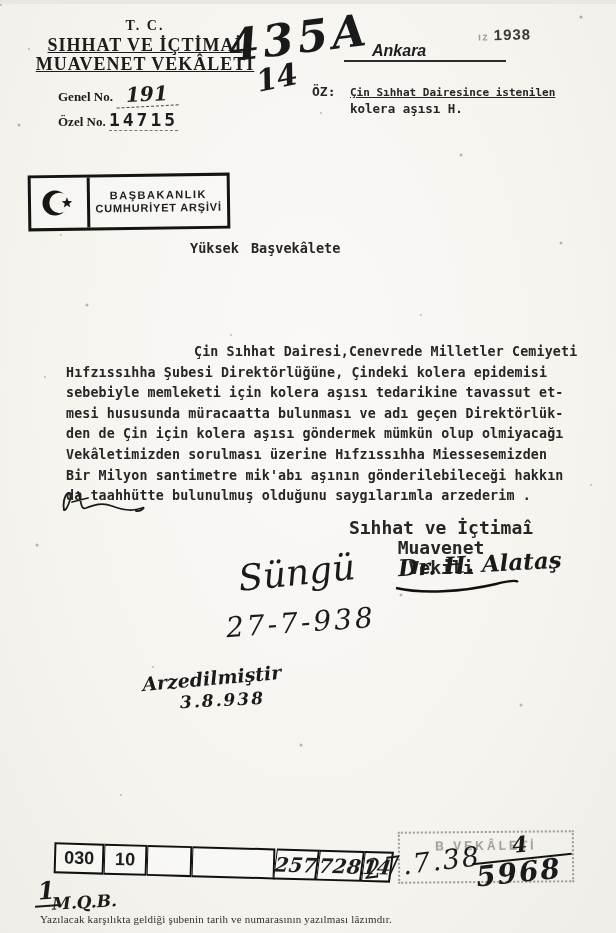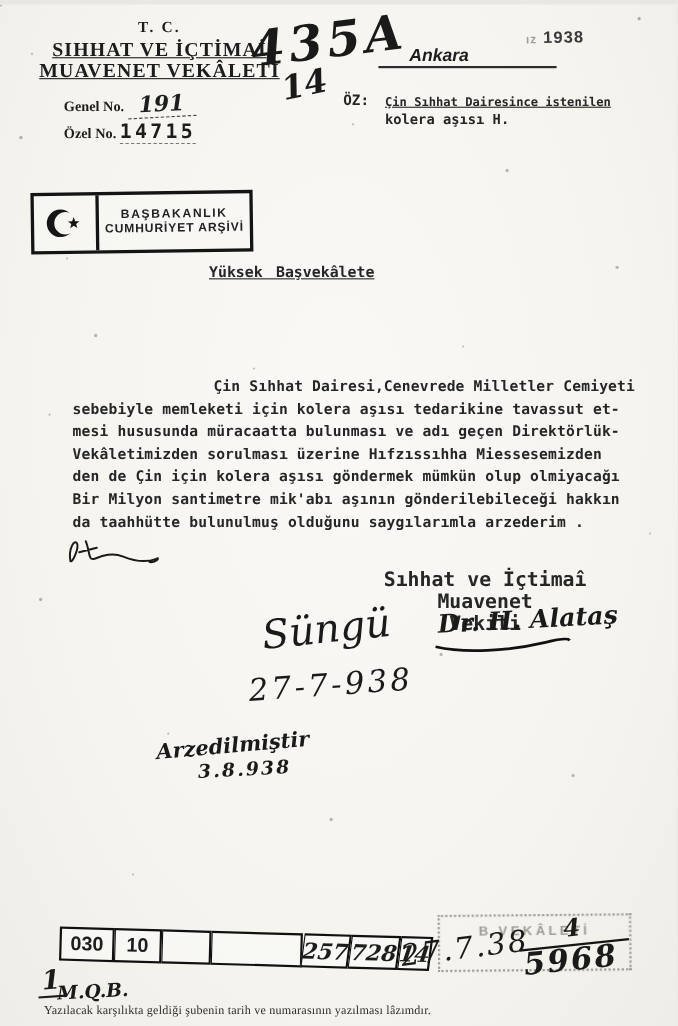--- a/index.html
+++ b/index.html
@@ -110,28 +110,29 @@
         <circle cx="21.5" cy="17" r="10.2" fill="#f6f5f0"></circle>
         <polygon fill="#161616" points="29,11.5 30.4,15.2 34.2,15.4 31.2,17.8 32.2,21.5 29,19.3 25.8,21.5 26.8,17.8 23.8,15.4 27.6,15.2"></polygon>
       </svg>
     </div>
     <div class="stamp-right">
       <div class="r1">BAŞBAKANLIK</div>
       <div class="r2">CUMHURİYET ARŞİVİ</div>
     </div>
   </div>
 
-  <div class="abs tw" style="left:190px;top:236px;font-size:13.5px;word-spacing:4px;text-decoration:underline;">Yüksek  Başvekâlete</div>
+  <div class="abs tw" style="left:190px;top:236px;font-size:13.5px;word-spacing:4px;">Yüksek  Başvekâlete</div>
 
   <div class="abs body-block">
     <div class="ln tw first">Çin Sıhhat Dairesi,Cenevrede Milletler Cemiyeti</div>
+    <div class="ln tw">Hıfzıssıhha Şubesi Direktörlüğüne, Çindeki kolera epidemisi</div>
     <div class="ln tw">sebebiyle memleketi için kolera aşısı tedarikine tavassut et-</div>
     <div class="ln tw">mesi hususunda müracaatta bulunması ve adı geçen Direktörlük-</div>
+    <div class="ln tw">den de Çin için kolera aşısı göndermek mümkün olup olmiyacağı</div>
     <div class="ln tw">Vekâletimizden sorulması üzerine Hıfzıssıhha Miessesemizden</div>
-    <div class="ln tw">den de Çin için kolera aşısı göndermek mümkün olup olmiyacağı</div>
     <div class="ln tw">Bir Milyon santimetre mik'abı aşının gönderilebileceği hakkın</div>
     <div class="ln tw">da taahhütte bulunulmuş olduğunu saygılarımla arzederim .</div>
   </div>
 
   <svg class="abs" style="left:58px;top:484px;" width="92" height="28" viewBox="0 0 92 28">
     <path d="M6,22 C4,10 10,2 12,6 C14,10 8,24 6,22 M14,14 L30,10 M20,4 C24,14 22,22 28,20 C36,17 44,14 54,18 C64,22 74,24 84,20 C88,18 84,24 78,23" stroke="#1a1a1a" stroke-width="1.8" fill="none" stroke-linecap="round"></path>
   </svg>
 
   <div class="abs sig-title tw">
     <div>Sıhhat ve İçtimaî Muavenet</div>

